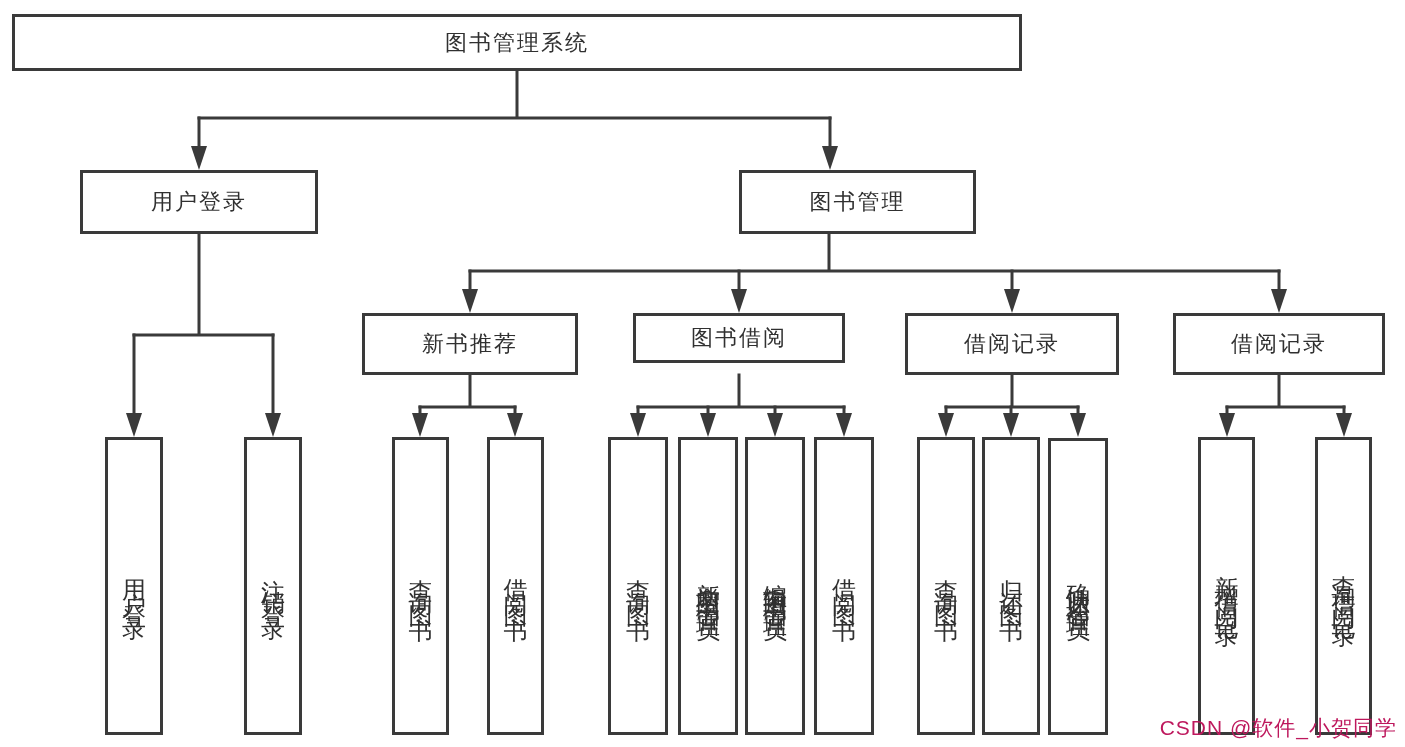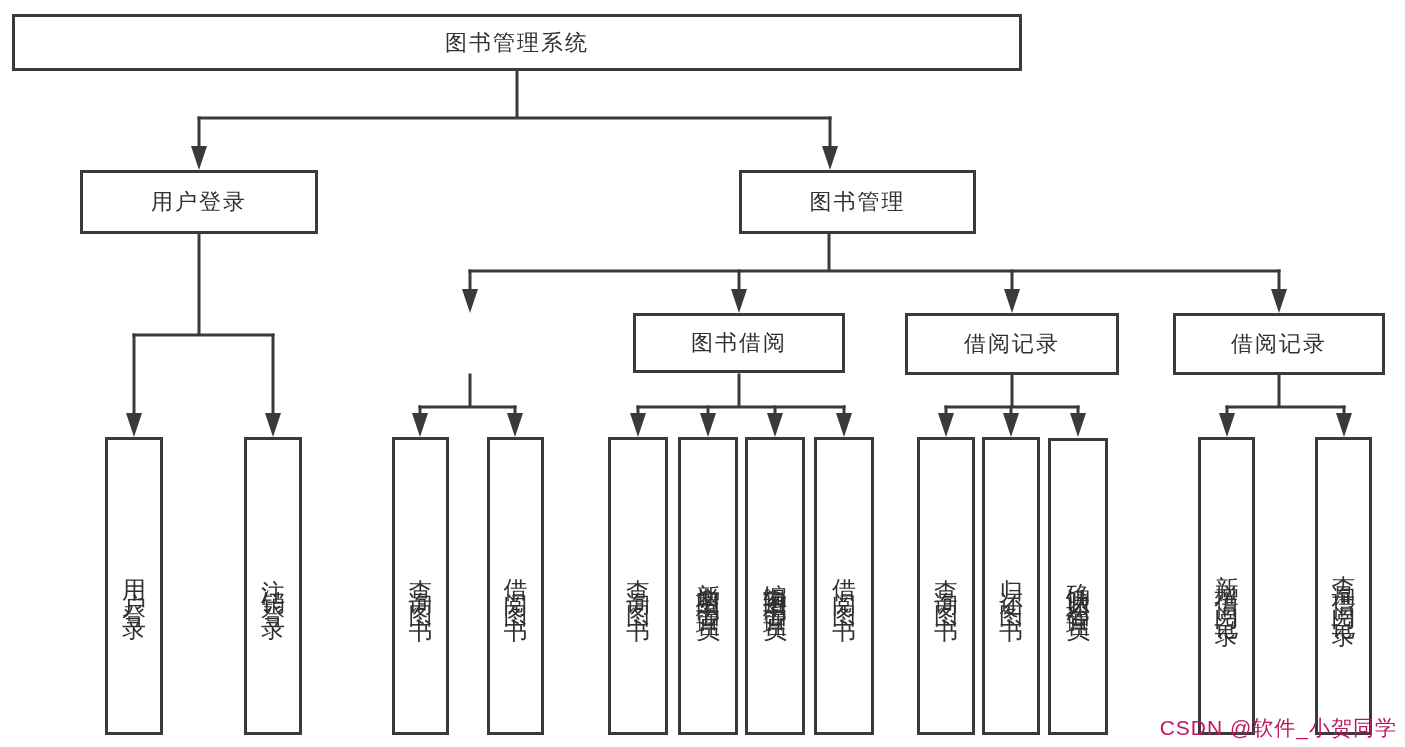--- a/index.html
+++ b/index.html
@@ -118,21 +118,24 @@
     <span>图书管理系统</span>
   </div>
 
   <div class="node hnode" style="left:80px; top:170px; width:238px; height:64px;">
     <span>用户登录</span>
   </div>
   <div class="node hnode" style="left:711px; top:170px; width:237px; height:64px;margin-left:28px;">
     <span>图书管理</span>
   </div>
 
-  <div class="node hnode" style="left:633px; top:313px; width:212px; height:60px;text-align:right;">
+  <div class="node hnode" style="left:362px; top:313px; width:216px; height:62px;">
+    <span>新书推荐</span>
+  </div>
+  <div class="node hnode" style="left:633px; top:313px; width:212px; height:50px;text-align:right;">
     <span>图书借阅</span>
   </div>
   <div class="node hnode" style="left:905px; top:313px; width:214px; height:62px;">
     <span>借阅记录</span>
   </div>
   <div class="node hnode" style="left:1173px; top:313px; width:212px; height:62px;">
     <span>借阅记录</span>
   </div>
 
   <div class="node leaf v4" style="left:105px; top:437px; width:58px; height:298px;">

